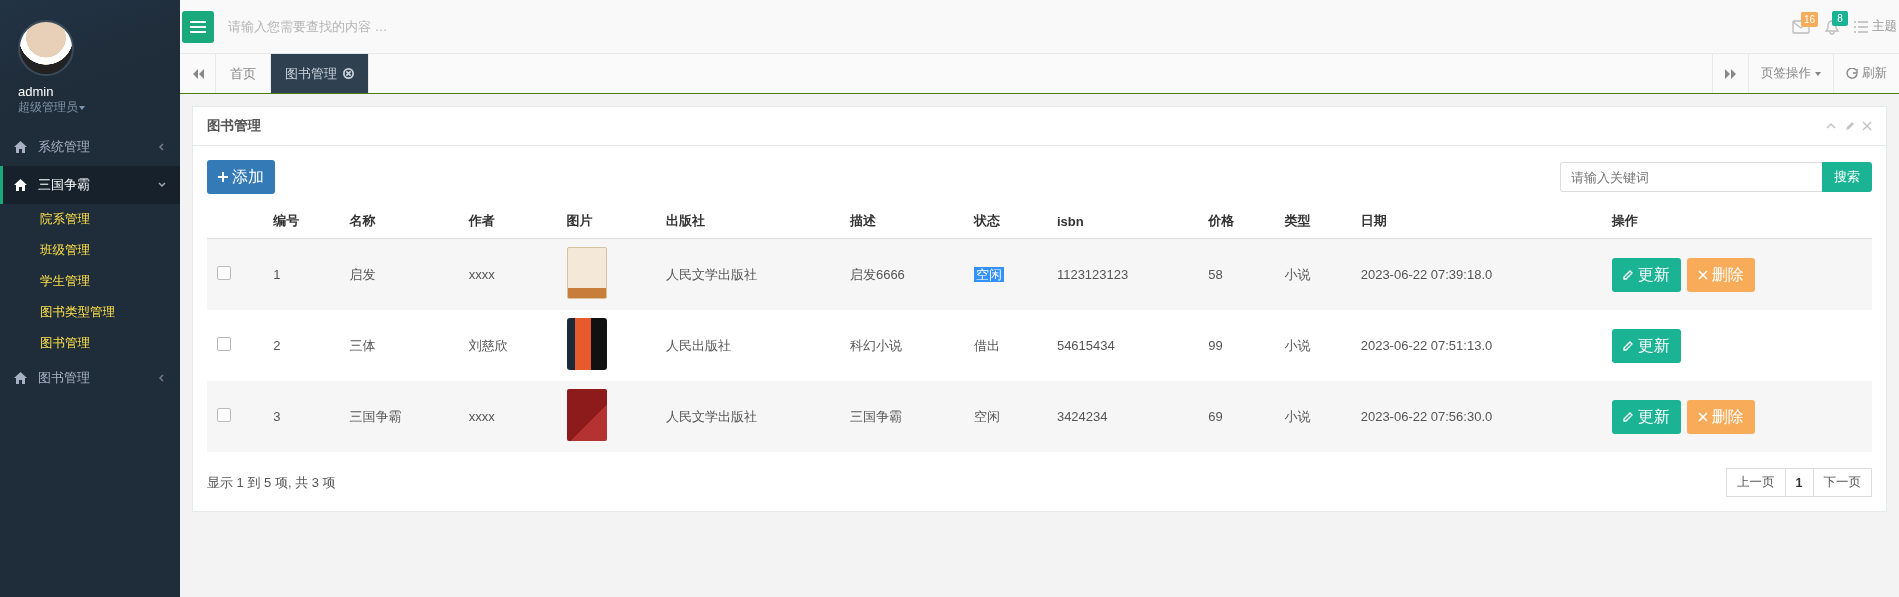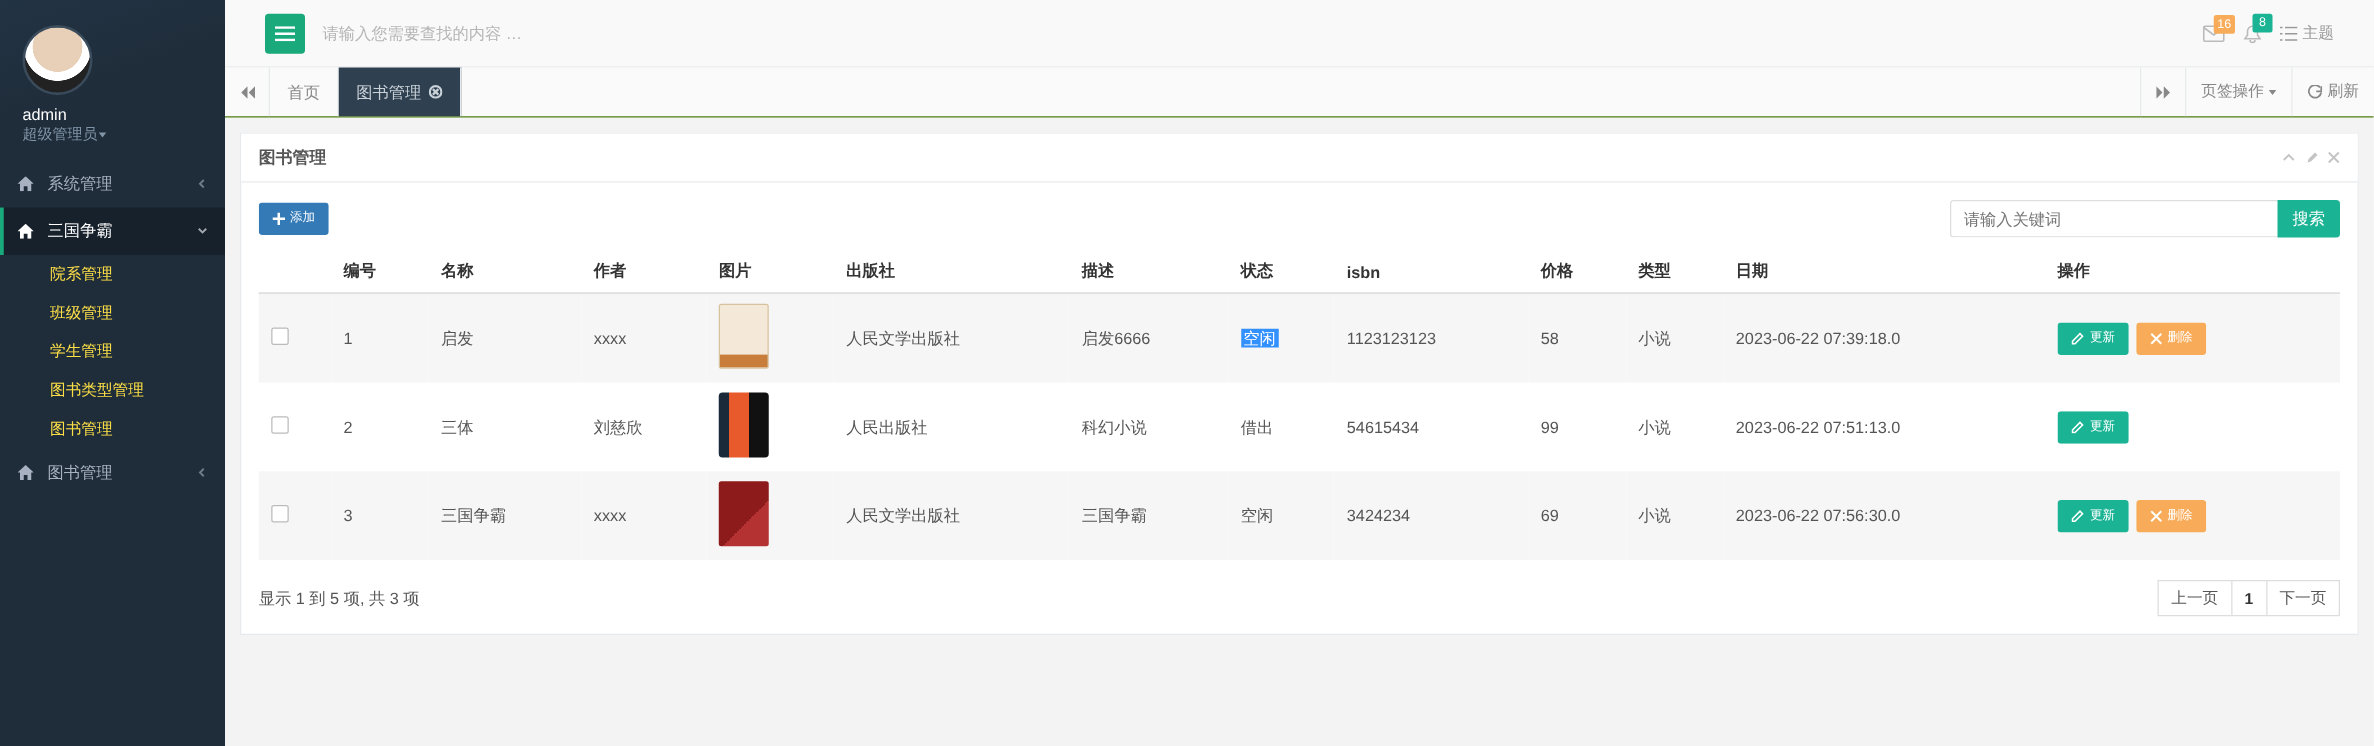--- a/index.html
+++ b/index.html
@@ -17,21 +17,21 @@
 .menu > li .m-icon { width: 14px; margin-right: 10px; display: inline-flex; }
 .menu > li.active { background: #16212c; color: #fff; border-left: 3px solid #19a97b; padding-left: 11px; }
 .menu > li .chev { margin-left: auto; font-size: 10px; opacity: .6; }
 .submenu { list-style: none; }
 .submenu li { padding: 7px 14px 7px 40px; cursor: pointer; font-size: 12.5px; color: #fde047; }
 
 
 .main { margin-left: 180px; min-height: 100vh; display: flex; flex-direction: column; }
 
 
-.topbar { height: 54px; background: #f9f9f9; display: flex; align-items: center; padding: 0 32px; border-bottom: 1px solid #e7eaec; }
+.topbar { height: 54px; background: #f9f9f9; display: flex; align-items: center; padding: 0 2px; border-bottom: 1px solid #e7eaec; }
 .burger { width: 32px; height: 32px; background: #19a97b; border-radius: 3px; display: inline-flex; align-items: center; justify-content: center; cursor: pointer; }
 .burger svg { stroke: #fff; }
 .search-ph { margin-left: 14px; color: #b5b5b5; font-size: 13px; }
 .topbar-right { margin-left: auto; display: flex; align-items: center; gap: 14px; }
 .icon-badge { position: relative; cursor: pointer; color: #999; }
 .badge { position: absolute; top: -8px; right: -8px; min-width: 16px; height: 15px; padding: 0 3px; background: #f8ac59; color: #fff; font-size: 10px; border-radius: 2px; display: flex; align-items: center; justify-content: center; }
 .badge.green { background: #1ab394; }
 .tb-link { color: #999; cursor: pointer; display: inline-flex; align-items: center; gap: 4px; font-size: 12.5px; }
 
 
@@ -48,21 +48,21 @@
 .panel-wrap { padding: 12px; }
 .panel { background: #fff; border: 1px solid #e7eaec; }
 .panel-head { display: flex; align-items: center; padding: 10px 14px; border-bottom: 1px solid #e7eaec; background: #fff; }
 .panel-title { font-size: 13.5px; font-weight: 600; color: #555; }
 .panel-tools { margin-left: auto; display: flex; gap: 8px; color: #c4c4c4; }
 .panel-tools span { cursor: pointer; }
 .panel-body { padding: 14px; }
 
 
 .controls { display: flex; align-items: center; margin-bottom: 10px; }
-.btn { display: inline-flex; align-items: center; gap: 4px; padding: 5px 10px; border-radius: 3px; border: 1px solid transparent; font-size: 10px; cursor: pointer; color: #fff; line-height: 1.4; }
+.btn { display: inline-flex; align-items: center; gap: 4px; padding: 5px 10px; border-radius: 3px; border: 1px solid transparent; font-size: 16px; cursor: pointer; color: #fff; line-height: 1.4; }
 .btn-primary { background: #337ab7; }
 .btn-success { background: #1ab394; }
 .btn-warning { background: #f8ac59; }
 .srch { margin-left: auto; display: flex; }
 .srch input { width: 262px; height: 30px; border: 1px solid #ddd; border-right: none; padding: 0 10px; font-size: 13px; outline: none; border-radius: 3px 0 0 3px; }
 .srch .sbtn { height: 30px; padding: 0 12px; background: #1ab394; color: #fff; border: none; cursor: pointer; border-radius: 0 3px 3px 0; font-size: 13px; }
 
 
 table { width: 100%; border-collapse: collapse; }
 th, td { text-align: left; padding: 8px 10px; vertical-align: middle; font-size: 13px; }

